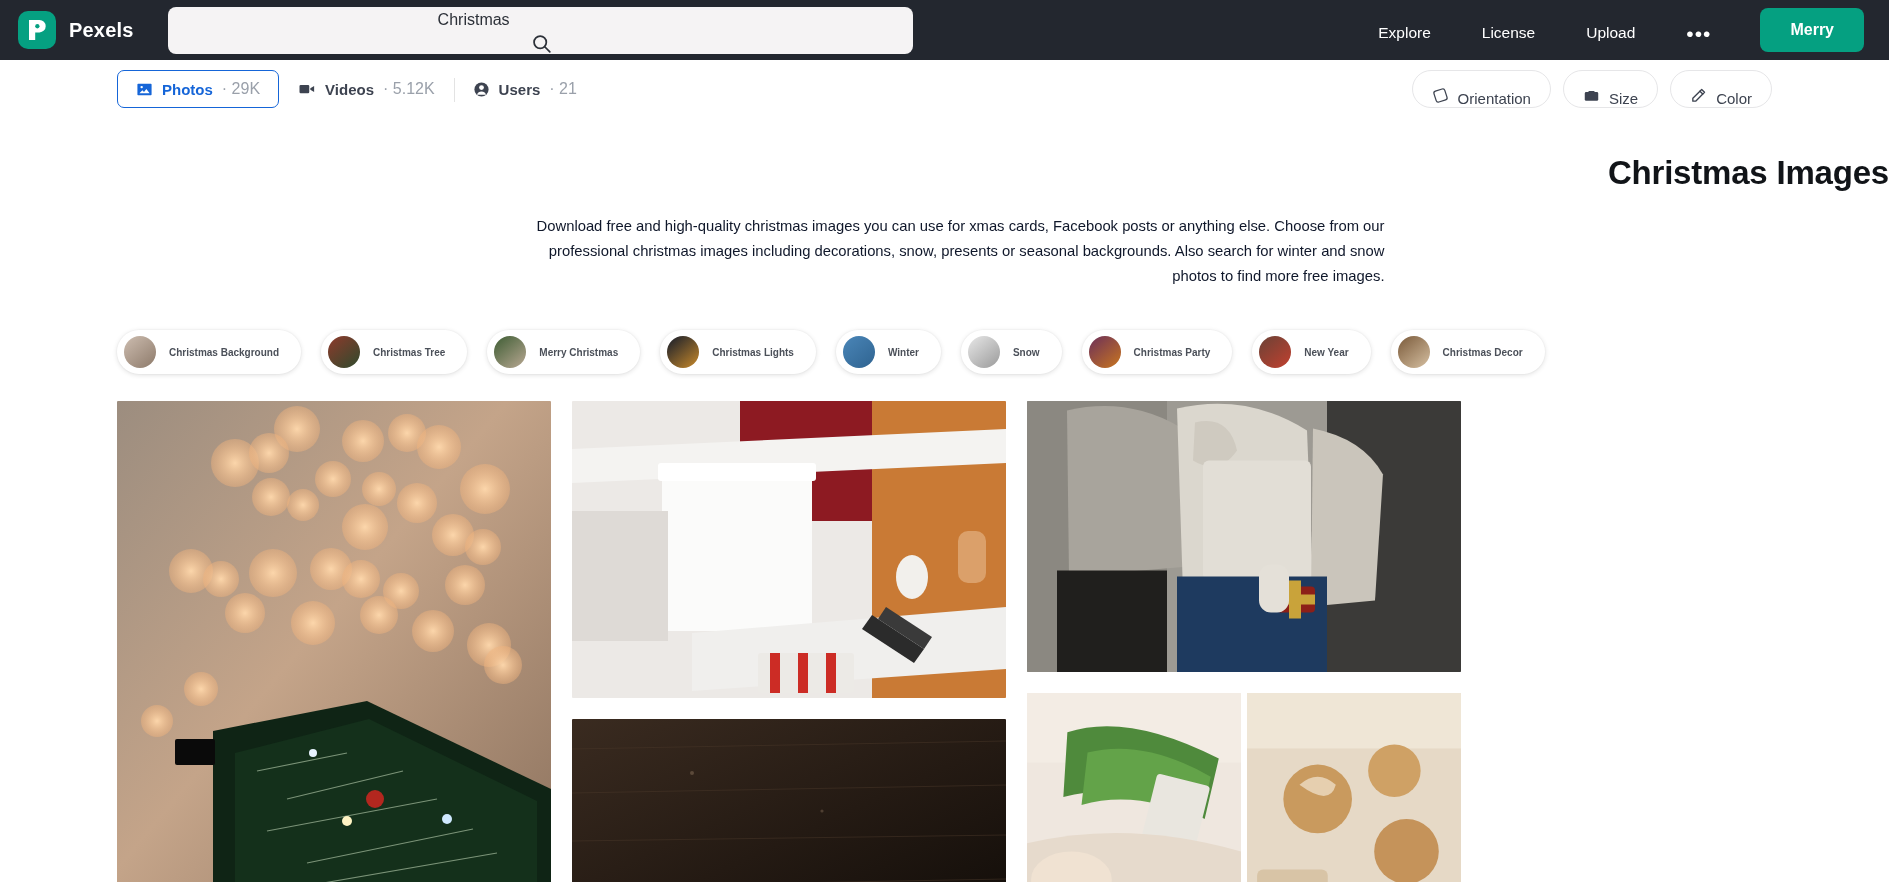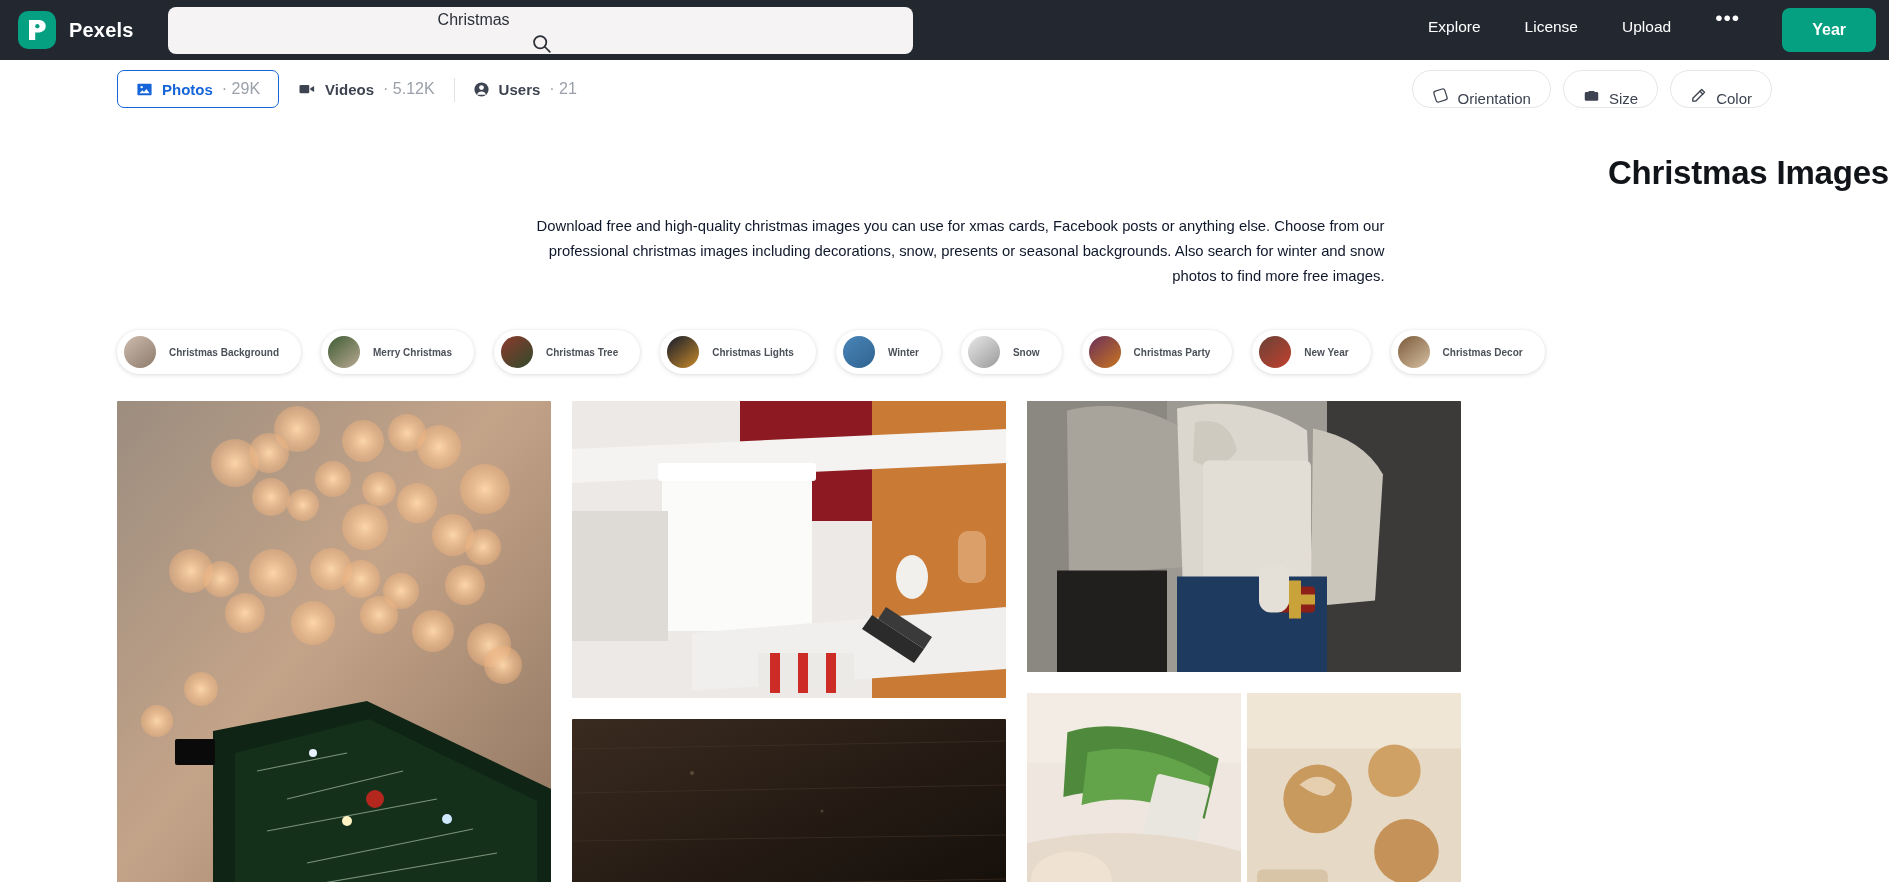--- a/index.html
+++ b/index.html
@@ -10,21 +10,21 @@
     font-family: "Liberation Sans", sans-serif;
     background: #ffffff;
   }
 
   
   .header {
     height: 60px;
     background: #23272f;
     display: flex;
     align-items: center;
-    padding: 0 13px 0 18px;
+    padding: 0 25px 0 18px;
     position: relative;
   }
   .brand {
     display: flex;
     align-items: center;
     gap: 13px;
     flex: 0 0 auto;
   }
   .logo-tile {
     width: 38px; height: 38px;
@@ -69,22 +69,22 @@
     border: none;
     cursor: pointer;
     width: 30px; height: 30px;
     display: flex; align-items: center; justify-content: center;
     padding: 0;
   }
 
   .header-right {
     margin-left: auto;
     display: flex;
-    align-items: flex-start;
-    gap: 4px;
+    align-items: flex-end;
+    gap: 11px;
   }
   .navlink {
     color: #ffffff;
     font-size: 15.5px;
     text-decoration: none;
     padding: 10px 20px;
     white-space: nowrap;
   }
   .dots-btn {
     color: #ffffff;
@@ -280,21 +280,21 @@
         <line x1="16" y1="16" x2="21.5" y2="21.5"></line>
       </svg>
     </button>
   </div>
 
   <div class="header-right">
     <a class="navlink" href="#">Explore</a>
     <a class="navlink" href="#">License</a>
     <a class="navlink" href="#">Upload</a>
     <button class="dots-btn">•••</button>
-    <button class="join-btn">Year</button>
+    <button class="join-btn">Merry</button>
   </div>
 </div>
 
 <div class="filterbar">
 
   <div class="tabs">
 
     <button class="tab active">
       <span class="tab-icon">
         <svg width="17" height="17" viewBox="0 0 24 24" fill="#1565d8" aria-hidden="true">
@@ -367,26 +367,26 @@
   <h1 class="hero-title">Christmas Images</h1>
   <p class="hero-desc">Download free and high-quality christmas images you can use for xmas cards, Facebook posts or anything else. Choose from our professional christmas images including decorations, snow, presents or seasonal backgrounds. Also search for winter and snow photos to find more free images.</p>
 </div>
 
 <div class="chips" id="chips-row">
     <div class="chip">
       <span class="chip-thumb" style="background: linear-gradient(140deg, rgb(205, 189, 176), rgb(141, 122, 106));"></span>
       <span class="chip-label">Christmas Background</span>
     </div>
     <div class="chip">
+      <span class="chip-thumb" style="background: linear-gradient(140deg, rgb(142, 58, 44), rgb(47, 74, 45));"></span>
+      <span class="chip-label">Christmas Tree</span>
+    </div>
+    <div class="chip">
       <span class="chip-thumb" style="background: linear-gradient(140deg, rgb(61, 92, 51), rgb(185, 168, 147));"></span>
       <span class="chip-label">Merry Christmas</span>
-    </div>
-    <div class="chip">
-      <span class="chip-thumb" style="background: linear-gradient(140deg, rgb(142, 58, 44), rgb(47, 74, 45));"></span>
-      <span class="chip-label">Christmas Tree</span>
     </div>
     <div class="chip">
       <span class="chip-thumb" style="background: linear-gradient(140deg, rgb(18, 26, 43), rgb(201, 138, 42));"></span>
       <span class="chip-label">Christmas Lights</span>
     </div>
     <div class="chip">
       <span class="chip-thumb" style="background: linear-gradient(140deg, rgb(74, 134, 184), rgb(47, 99, 144));"></span>
       <span class="chip-label">Winter</span>
     </div>
     <div class="chip">

